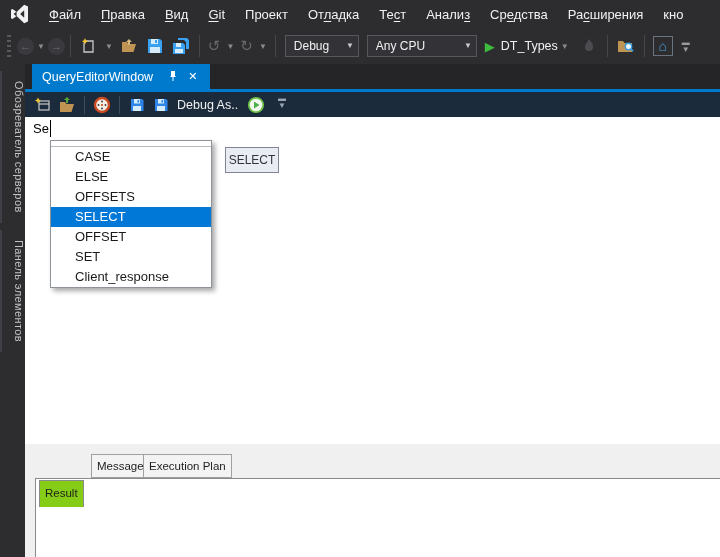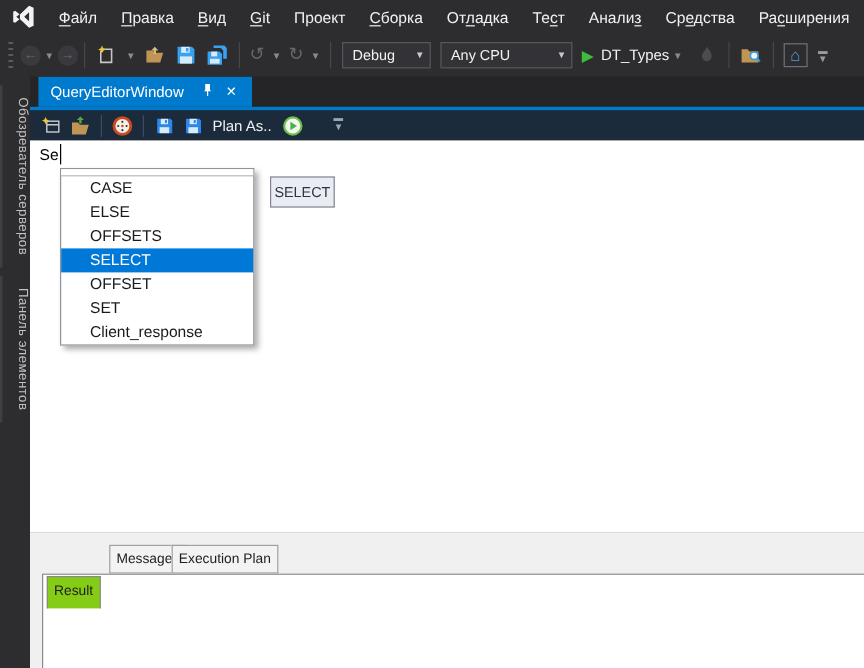--- a/index.html
+++ b/index.html
@@ -98,21 +98,20 @@
     <path fill="#f2f2f2" d="M14.2,0.8 L6.6,8.1 L2.6,5.0 L1.0,5.7 V14.3 L2.6,15.0 L6.6,11.9 L14.2,19.2 L18.0,17.5 V2.5 Z"></path>
     <path fill="#2d2d30" d="M3.6,10 L6.6,7.6 V12.4 Z"></path>
     <path fill="#2d2d30" d="M14.2,6.2 L10.2,10 L14.2,13.8 Z"></path>
   </svg>
   <div id="menu-items" style="display:flex;">
       <div class="menu-item"><u>Ф</u>айл</div>
       <div class="menu-item"><u>П</u>равка</div>
       <div class="menu-item"><u>В</u>ид</div>
       <div class="menu-item"><u>G</u>it</div>
       <div class="menu-item">Проект</div>
-      <div class="menu-item"><u>С</u>борка</div>
       <div class="menu-item">От<u>л</u>адка</div>
       <div class="menu-item">Те<u>с</u>т</div>
       <div class="menu-item">Анали<u>з</u></div>
       <div class="menu-item">Ср<u>е</u>дства</div>
       <div class="menu-item">Ра<u>с</u>ширения</div>
       <div class="menu-item">кно</div>
     </div>
 </div>
 
 <div class="toolbar-main">
@@ -236,21 +235,21 @@
       <rect x="6" y="3" width="6" height="4.5" fill="#d7ecfb"></rect>
       <rect x="9.5" y="4" width="1.6" height="2.6" fill="#2e86e8"></rect>
       <rect x="5" y="10" width="8" height="5" fill="#d7ecfb"></rect>
     </svg>
     <svg class="q-icon" viewBox="0 0 18 18">
       <path d="M3,3 h11 l1.5,1.5 v10.5 H3 Z" fill="#2e86e8"></path>
       <rect x="6" y="3" width="6" height="4.5" fill="#d7ecfb"></rect>
       <rect x="9.5" y="4" width="1.6" height="2.6" fill="#2e86e8"></rect>
       <rect x="5" y="10" width="8" height="5" fill="#d7ecfb"></rect>
     </svg>
-    <span class="saveas-label">Plan As..</span>
+    <span class="saveas-label">Debug As..</span>
     <svg class="q-icon" viewBox="0 0 18 18">
       <circle cx="9" cy="9" r="7.2" fill="#f2f8ee" stroke="#6cc04a" stroke-width="1.8"></circle>
       <path d="M7,5.5 L12.5,9 L7,12.5 Z" fill="#4cae4c"></path>
     </svg>
     <span class="q-overflow">
       <span>▬</span><br>
       <span>▼</span>
     </span>
   </div>
 

